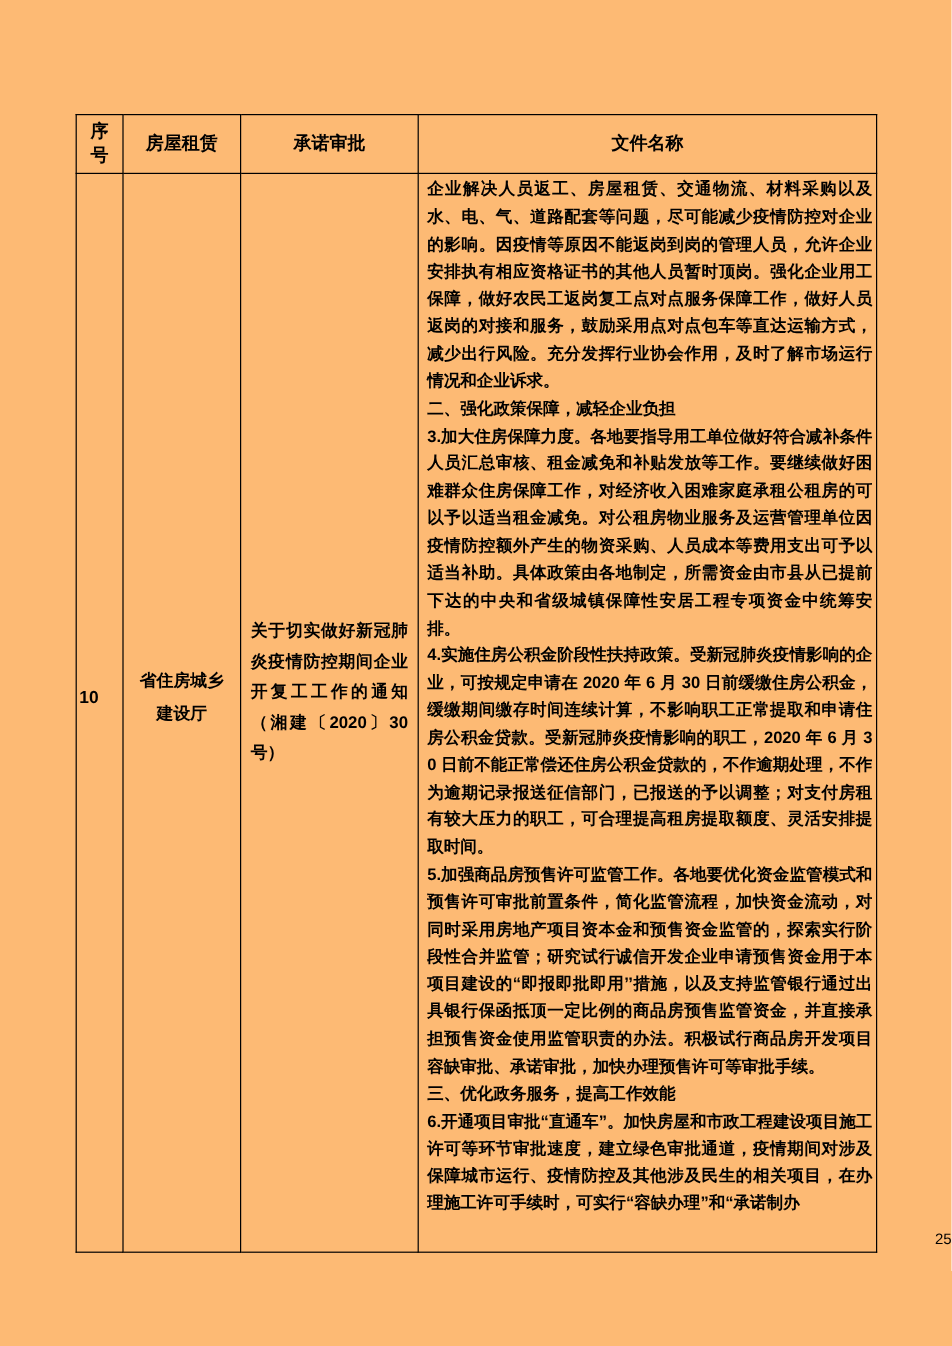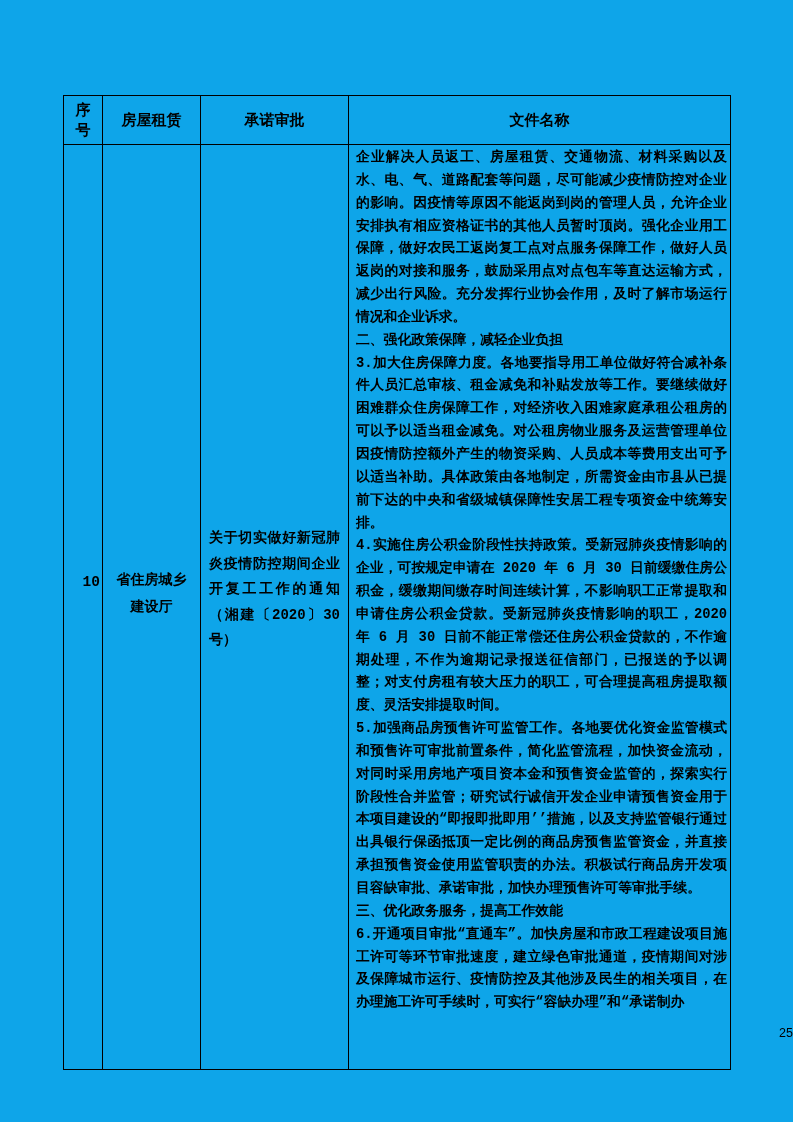--- a/index.html
+++ b/index.html
@@ -4,21 +4,21 @@
 <style>
   html, body {
     margin: 0;
     padding: 0;
     background: #ffffff;
   }
   .page {
     position: relative;
     width: 793px;
     height: 1122px;
-    background: #0ea5e9;
+    background: #fdba74;
     font-family: "Liberation Sans", sans-serif;
     color: #000000;
     overflow: hidden;
   }
   table.doc-table {
     position: absolute;
     left: 63px;
     top: 95px;
     width: 667px;
     border-collapse: collapse;
@@ -33,27 +33,26 @@
   .doc-table thead th {
     height: 44px;
     font-size: 15px;
     line-height: 20px;
     text-align: center;
     vertical-align: middle;
     padding: 2px 6px;
   }
   .doc-table td {
     vertical-align: middle;
-    font-family: Liberation Mono, monospace;
   }
   td.cell-seq {
     height: 874px;
-    text-align: right;
+    text-align: left;
     font-size: 14.5px;
-    padding: 0 2px 50px 2px;
+    padding: 0 2px 24px 2px;
   }
   td.cell-agency {
     text-align: center;
     font-size: 14px;
     line-height: 27px;
     padding: 0 11px 26px 11px;
   }
   td.cell-doctitle {
     font-size: 14px;
     line-height: 25.5px;

